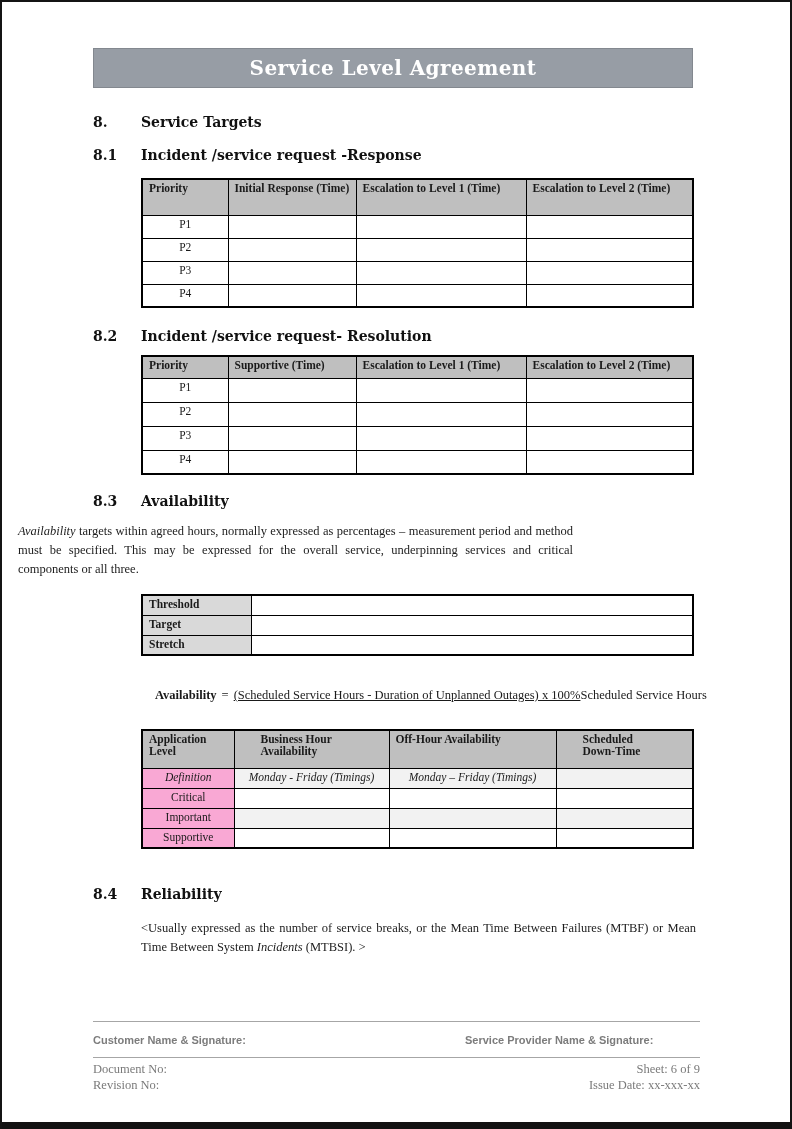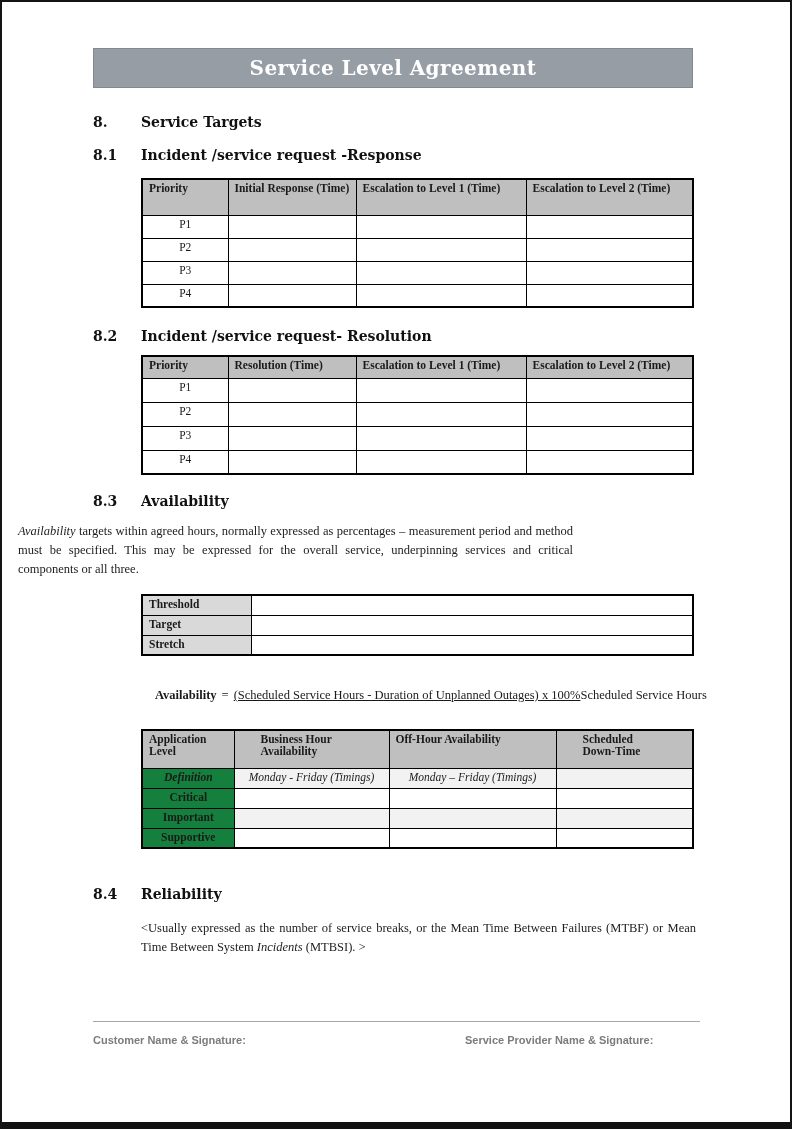--- a/index.html
+++ b/index.html
@@ -123,22 +123,22 @@
   .t-app tbody tr { height: 20px; }
   .t-app th {
     background: #d9d9d9;
     text-align: center;
     vertical-align: middle;
     padding: 2px 4px;
   }
   .t-app th.th-pad { padding: 2px 26px; }
   .t-app td { text-align: center; }
   .t-app td.lbl {
-    background: #15803d;
-    font-weight: bold;
+    background: #f9a8d4;
+    font-weight: normal;
   }
   .t-app tr.zebra td:not(.lbl) { background: #f2f2f2; }
   .t-app .def-lbl { font-style: italic; }
   .t-app td.def-val { font-style: italic; }
 
   
   .footer {
     position: absolute;
     left: 91px;
     top: 1019px;
@@ -236,21 +236,21 @@
   <table class="tbl t-resolution">
     <colgroup>
         <col style="width:86px">
         <col style="width:128px">
         <col style="width:170px">
         <col style="width:167px">
       </colgroup>
     <thead>
       <tr>
         <th>Priority</th>
-        <th>Resolution (Time)</th>
+        <th>Supportive (Time)</th>
         <th class="th-c">Escalation to Level 1 (Time)</th>
         <th class="th-c">Escalation to Level 2 (Time)</th>
       </tr>
     </thead>
     <tbody>
       <tr>
         <td class="cell-c">P1</td>
         <td></td>
         <td></td>
         <td></td>
@@ -361,16 +361,26 @@
     <span class="h-title">Reliability</span>
   </div>
 
   <p class="para p-rel"><span>&lt;Usually expressed as the number of service breaks, or the Mean Time Between Failures (MTBF) or Mean Time Between System </span><span class="ital">Incidents</span><span> (MTBSI). &gt;</span></p>
 
   <div class="footer">
     <div class="sig-row">
       <span class="sig-1">Customer Name &amp; Signature:</span>
       <span class="sig-2">Service Provider Name &amp; Signature:</span>
     </div>
+    <div class="doc-row">
+      <div class="doc-left">
+        <div>Document No:</div>
+        <div>Revision No:</div>
+      </div>
+      <div class="doc-right">
+        <div>Sheet: 6 of 9</div>
+        <div>Issue Date: xx-xxx-xx</div>
+      </div>
+    </div>
   </div>
 
   <div class="bottom-bar"></div>
 </div>
 
 </body></html>

